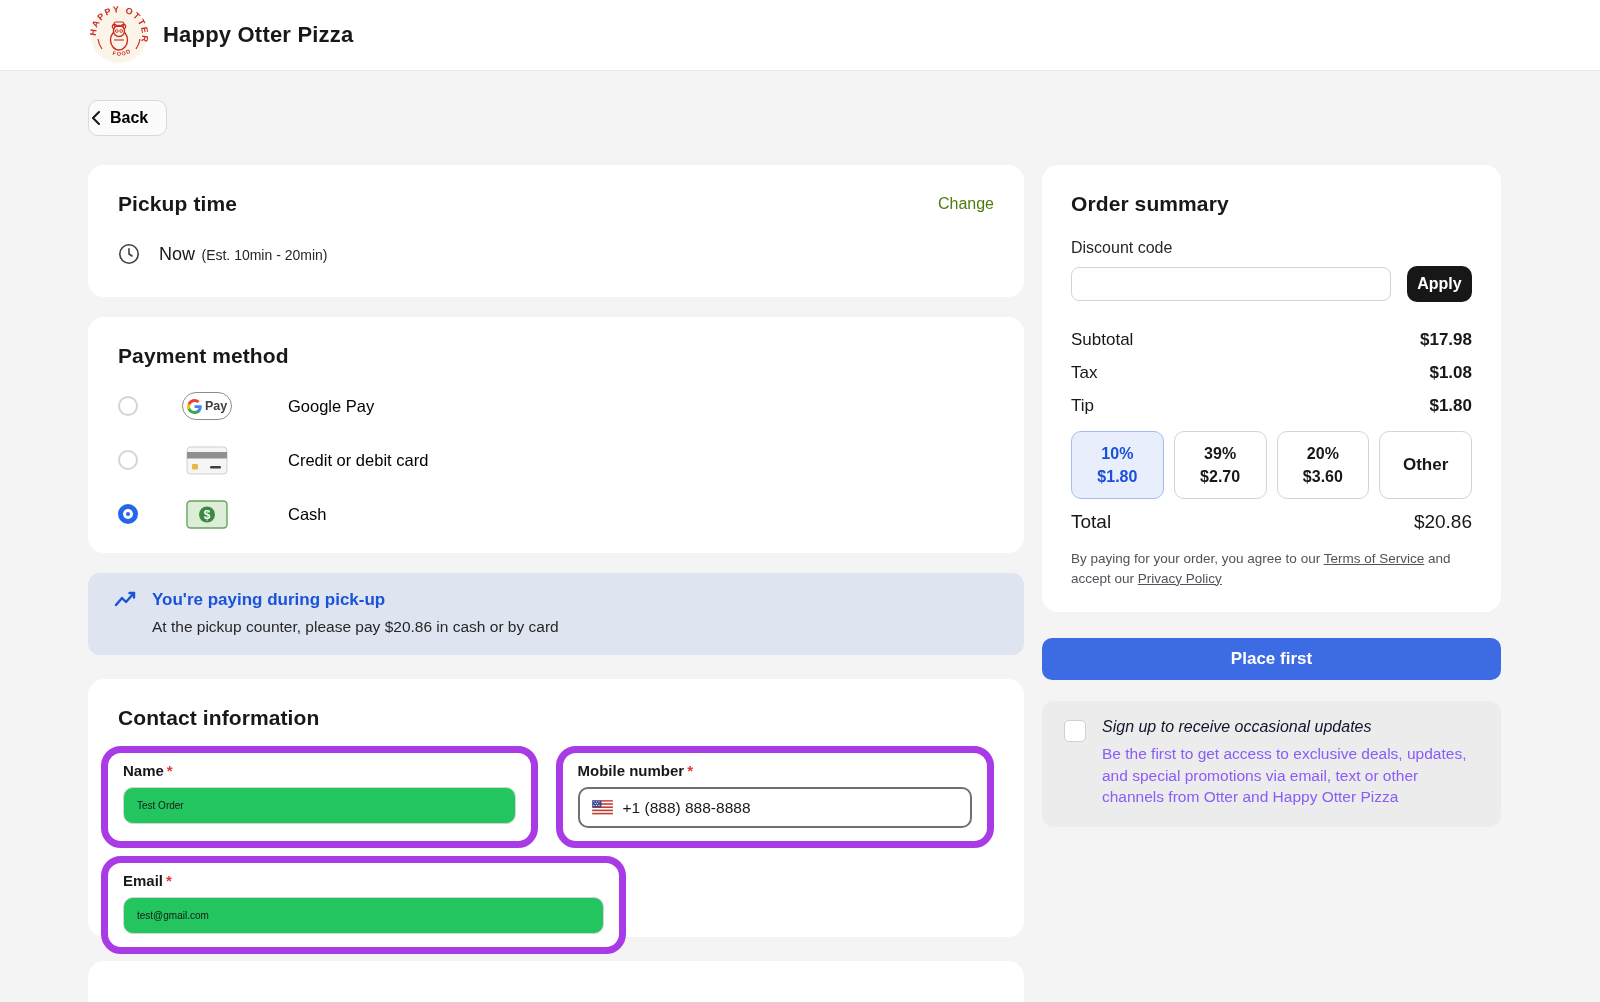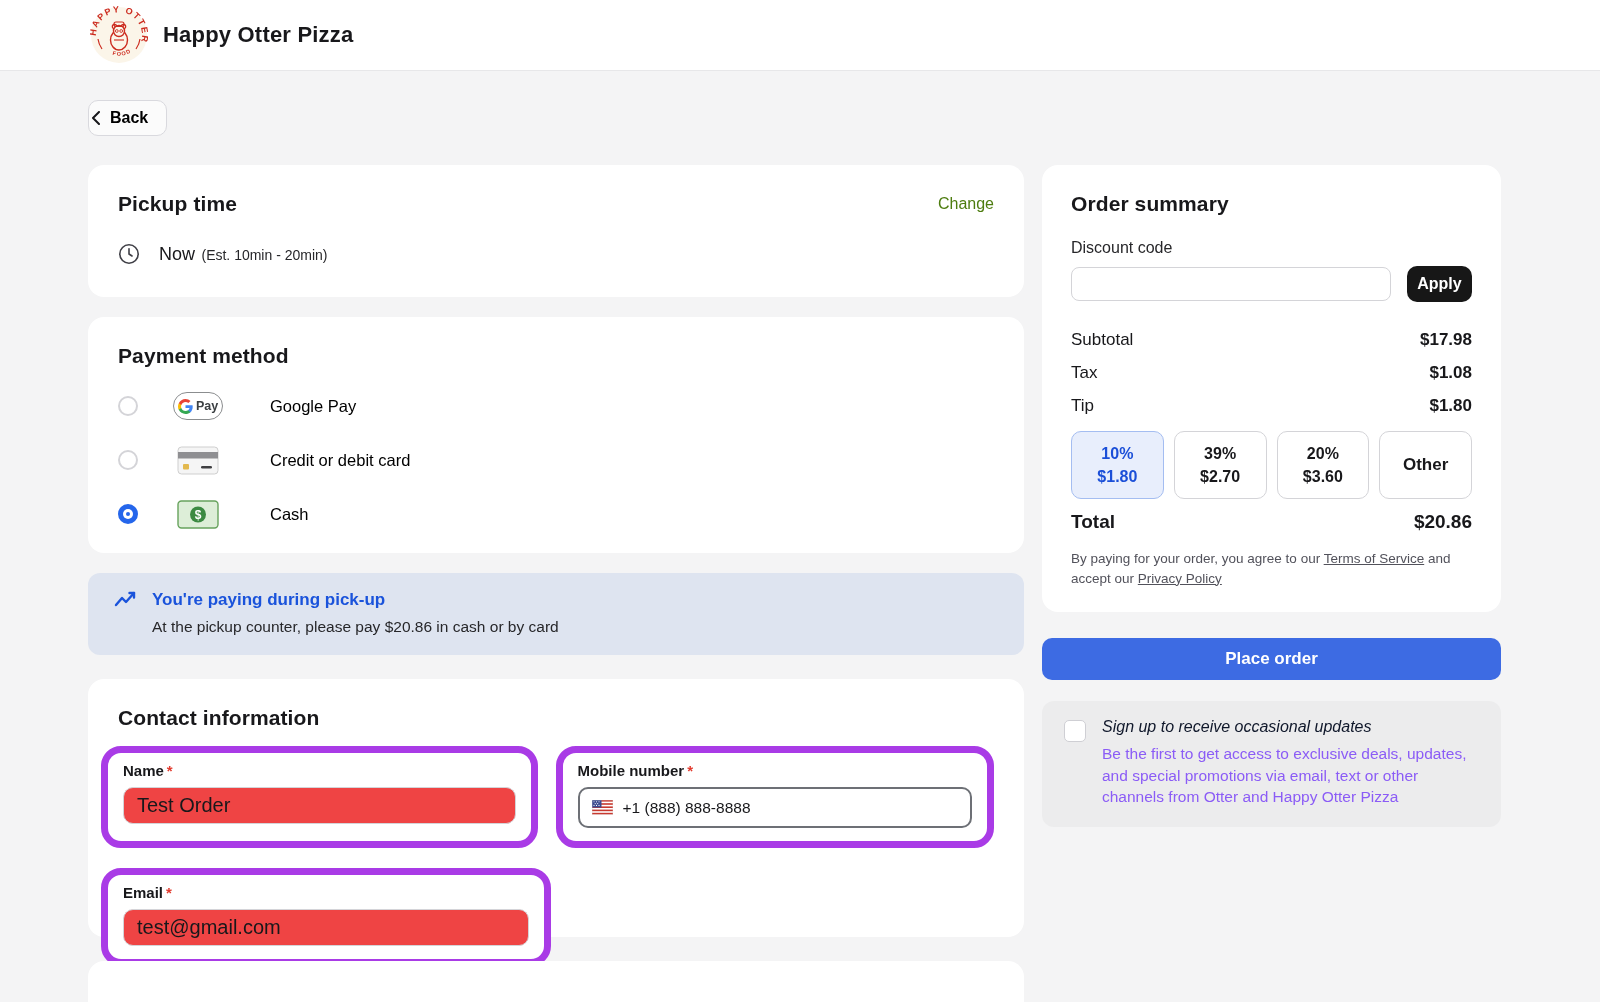--- a/index.html
+++ b/index.html
@@ -27,21 +27,21 @@
   .card { background:#fff; border-radius:16px; margin-bottom:20px; }
   .card-pad { padding:27px 30px; }
   .card-title { font-size:21px; font-weight:700; letter-spacing:.1px; }
   
   .pickup-head { display:flex; justify-content:space-between; align-items:center; }
   .link-blue { color:#4d7c0f; font-size:16px; text-decoration:none; cursor:pointer; }
   .pickup-row { display:flex; align-items:center; gap:19px; margin-top:27px; }
   .pickup-now { font-size:18px; color:#18181b; }
   .pickup-est { font-size:14px; color:#27272a; margin-left:2px; }
   
-  .pay-row { display:flex; align-items:center; gap:7px; margin-top:22px; height:32px; }
+  .pay-row { display:flex; align-items:center; gap:16px; margin-top:22px; height:32px; }
   .radio { width:20px; height:20px; border-radius:50%; border:2px solid #d4d4d8;
            background:#fff; position:relative; flex:0 0 auto; cursor:pointer; }
   .radio.checked { border-color:#2566eb; background:#2566eb; }
   .radio.checked::after { content:""; position:absolute; inset:3px; background:#fff; border-radius:50%; }
   .radio.checked::before { content:""; position:absolute; inset:6px; background:#2566eb; border-radius:50%; z-index:1; }
   .pay-icon { margin-left:28px; width:50px; display:flex; justify-content:center; }
   .pay-label { margin-left:40px; font-size:16.5px; color:#000000; }
   .gpay-pill { width:50px; height:28px; border:1.5px solid #8b8d8f; border-radius:14px;
                display:flex; align-items:center; justify-content:center; gap:3px; background:#fff; }
   .gpay-pay { font-size:12.5px; font-weight:600; color:#3c4043; }
@@ -49,26 +49,26 @@
   .banner { background:#dee4f0; border-radius:12px; padding:17px 26px 19px; margin-bottom:24px; }
   .banner-head { display:flex; align-items:center; gap:12px; }
   .banner-title { color:#1a53db; font-size:17px; font-weight:700; }
   .banner-msg { margin-left:38px; margin-top:8px; font-size:15.5px; color:#27272a; }
   
   .contact-fields { margin-top:16px; margin-left:-17px; }
   .contact-row { display:flex; gap:18px; }
   .hl-box { border:7px solid #a93be6; border-radius:20px; background:#fff; padding:9px 15px 13px; }
   .hl-name { width:450px; }
   .hl-mobile { width:452px; }
-  .hl-email { width:450px; margin-top:20px; }
+  .hl-email { width:525px; margin-top:8px; }
   .field-label { font-size:15px; font-weight:600; color:#18181b; }
   .req { color:#e23b2e; margin-left:3px; }
   .text-input {
     margin-top:8px; width:100%; height:37px; border:1px solid #d4d4d8; border-radius:10px;
-    font-size:20px; padding:0 13px; color:#18181b; font-family:"Liberation Sans",sans-serif; background:#ef4444;
+    font-size:10px; padding:0 13px; color:#18181b; font-family:"Liberation Sans",sans-serif; background:#22c55e;
   }
   .phone-input {
     margin-top:8px; width:100%; height:41px; border:2px solid #6d7076; border-radius:10px;
     display:flex; align-items:center; padding:0 12px; gap:10px; background:#fff;
   }
   .phone-num { font-size:15.5px; color:#18181b; }
   .stub-card { background:#fff; border-radius:16px; height:80px; margin-top:24px; }
   
   .summary-pad { padding:27px 29px 24px; }
   .discount-label { font-size:16px; color:#27272a; margin-top:23px; }
@@ -83,21 +83,21 @@
   .sum-label { font-size:17px; color:#18181b; }
   .sum-value { font-size:17px; font-weight:700; }
   .tips-row { display:flex; gap:10px; margin:9px 0 12px; }
   .tip-btn { flex:1; height:68px; background:#fff; border:1px solid #d4d4d8; border-radius:10px;
              display:flex; flex-direction:column; align-items:center; justify-content:center;
              font-size:16px; font-weight:700; color:#18181b; line-height:1.45; cursor:pointer;
              font-family:"Liberation Sans",sans-serif; }
   .tip-btn.selected { background:#e8eefc; border:1.5px solid #a4bdf1; color:#1b4fd8; }
   .tip-other { font-size:17px; }
   .total-row { display:flex; justify-content:space-between; align-items:center; margin-top:6px; }
-  .total-label, .total-value { font-size:19px; font-weight:700; }
+  .total-label, .total-value { font-size:19px; font-weight:400; }
   .terms { margin-top:16px; font-size:13.5px; line-height:1.45; color:#52525b; }
   .terms a { color:#52525b; text-decoration:underline; cursor:pointer; }
   .place-order { width:100%; height:42px; background:#3d6be3; color:#fff; border:none;
                  border-radius:10px; font-size:17px; font-weight:700; margin-top:26px; cursor:pointer;
                  font-family:"Liberation Sans",sans-serif; }
   .signup { background:#ececed; border-radius:12px; padding:17px 22px 20px; margin-top:21px;
             display:flex; align-items:flex-start; }
   .checkbox { width:22px; height:22px; background:#fff; border:1.5px solid #cfcfd4; border-radius:5px;
               flex:0 0 auto; margin-top:2px; cursor:pointer; }
   .signup-texts { margin-left:16px; }
@@ -328,21 +328,21 @@
           </div>
 
           <div class="total-row">
             <span class="total-label">Total</span>
             <span class="total-value">$20.86</span>
           </div>
 
           <div class="terms"><span>By paying for your order, you agree to our </span><a>Terms of Service</a><span> and accept our </span><a>Privacy Policy</a></div>
         </div>
 
-        <button class="place-order">Place order</button>
+        <button class="place-order">Place first</button>
 
         <div class="signup">
           <span class="checkbox"></span>
           <div class="signup-texts">
             <div class="signup-title">Sign up to receive occasional updates</div>
             <div class="signup-desc">Be the first to get access to exclusive deals, updates, and special promotions via email, text or other channels from Otter and Happy Otter Pizza</div>
           </div>
         </div>
       </div>
     </div>

